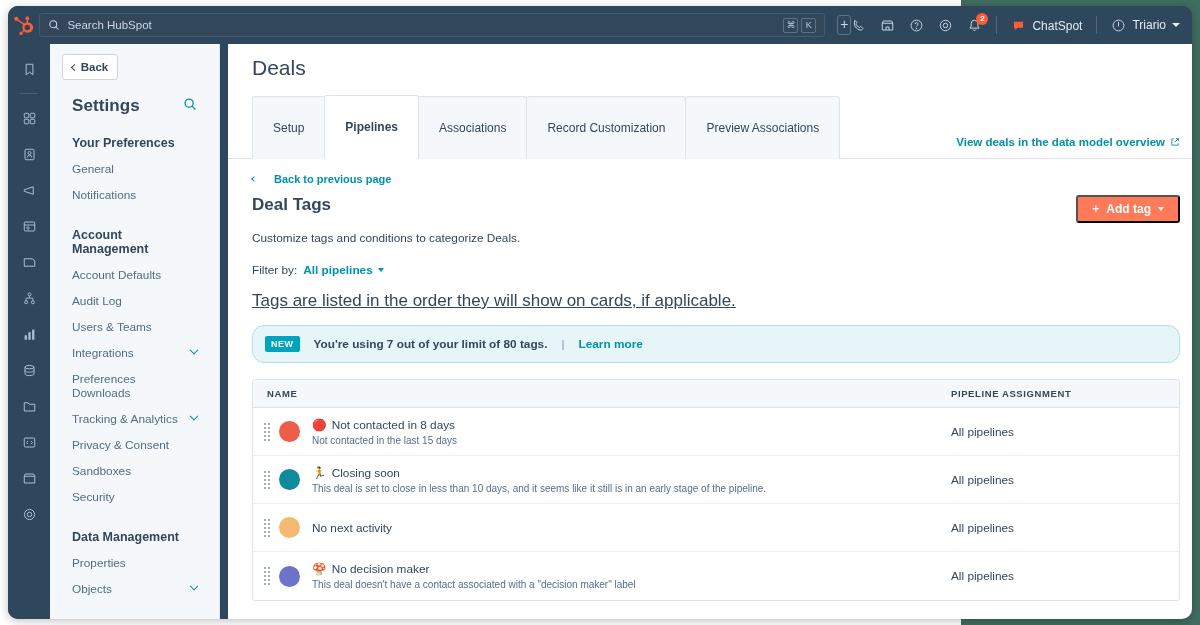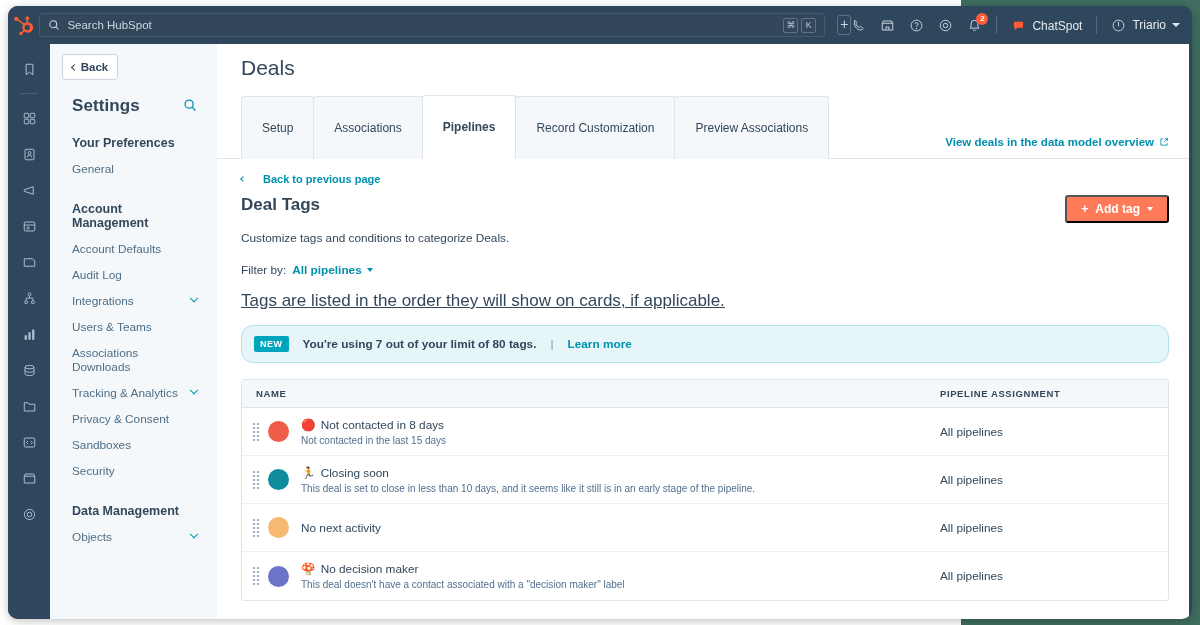--- a/index.html
+++ b/index.html
@@ -132,21 +132,21 @@
     gap: 4px;
     color: #33475b; font-size: 11.5px; font-weight: bold;
   }
   .chev-l {
     width: 5px; height: 5px;
     border-left: 1.4px solid #33475b;
     border-bottom: 1.4px solid #33475b;
     transform: rotate(45deg);
   }
   .settings-head {
-    display: flex; align-items: flex-end; justify-content: space-between;
+    display: flex; align-items: center; justify-content: space-between;
     padding: 16px 22px 0 22px;
   }
   .settings-title {
     color: #33475b; font-size: 17px; font-weight: bold;
     letter-spacing: .1px;
   }
   .sb-group {
     color: #33475b; font-size: 12.5px; font-weight: bold;
     padding: 20px 22px 6px 22px;
   }
@@ -157,21 +157,21 @@
   }
   .chev-d {
     width: 6px; height: 6px;
     border-right: 1.6px solid #0091ae;
     border-bottom: 1.6px solid #0091ae;
     transform: rotate(45deg) translate(-2px,-2px);
   }
 
   
   .main {
-    position: absolute; left: 209px; top: 38px;
+    position: absolute; left: 220px; top: 38px;
     width: 972px; height: 575px;
     background: #fff;
     overflow: hidden;
   }
   .page-title {
     color: #33475b; font-size: 21px;
     padding: 12px 0 0 24px;
   }
   .tabs {
     display: flex; align-items: flex-end;
@@ -518,66 +518,72 @@
             <circle cx="7" cy="7" r="4.6" fill="none" stroke="#0091ae" stroke-width="1.5"></circle>
             <line x1="10.4" y1="10.4" x2="14.2" y2="14.2" stroke="#0091ae" stroke-width="1.5"></line>
           </svg>
         </span>
       </div>
       <div id="sidebar-groups">
           <div class="sb-group">Your Preferences</div>
           <div class="sb-item">
             <span>General</span>
           </div>
+          <div class="sb-item">
+            <span>Notifications</span>
+          </div>
           <div class="sb-group">Account Management</div>
           <div class="sb-item">
             <span>Account Defaults</span>
           </div>
           <div class="sb-item">
             <span>Audit Log</span>
+          </div>
+          <div class="sb-item">
+            <span>Users &amp; Teams</span>
           </div>
           <div class="sb-item">
             <span>Integrations</span>
             <span class="chev-d"></span>
           </div>
           <div class="sb-item">
-            <span>Users &amp; Teams</span>
-          </div>
-          <div class="sb-item">
-            <span>Associations Downloads</span>
+            <span>Preferences Downloads</span>
           </div>
           <div class="sb-item">
             <span>Tracking &amp; Analytics</span>
             <span class="chev-d"></span>
           </div>
           <div class="sb-item">
             <span>Privacy &amp; Consent</span>
           </div>
           <div class="sb-item">
             <span>Sandboxes</span>
           </div>
           <div class="sb-item">
             <span>Security</span>
           </div>
           <div class="sb-group">Data Management</div>
+          <div class="sb-item">
+            <span>Properties</span>
+          </div>
           <div class="sb-item">
             <span>Objects</span>
             <span class="chev-d"></span>
           </div>
         </div>
     </div>
 
     <div class="main">
       <div class="page-title">Deals</div>
 
       <div class="tabs">
         <div id="tabs-holder" style="display:flex;align-items:flex-end;">
             <div class="tab">Setup</div>
+            <div class="tab active">Pipelines</div>
             <div class="tab">Associations</div>
-            <div class="tab active">Pipelines</div>
             <div class="tab">Record Customization</div>
             <div class="tab">Preview Associations</div>
           </div>
         <a class="model-link">
           <span>View deals in the data model overview</span>
           <svg width="10" height="10" viewBox="0 0 16 16">
               <path d="M6 3H3v10h10v-3" fill="none" stroke="#0091ae" stroke-width="1.4"></path>
               <path d="M9.5 2.5H13.5V6.5" fill="none" stroke="#0091ae" stroke-width="1.4"></path>
               <path d="M13.5 2.5L8 8" stroke="#0091ae" stroke-width="1.4"></path>
             </svg>

